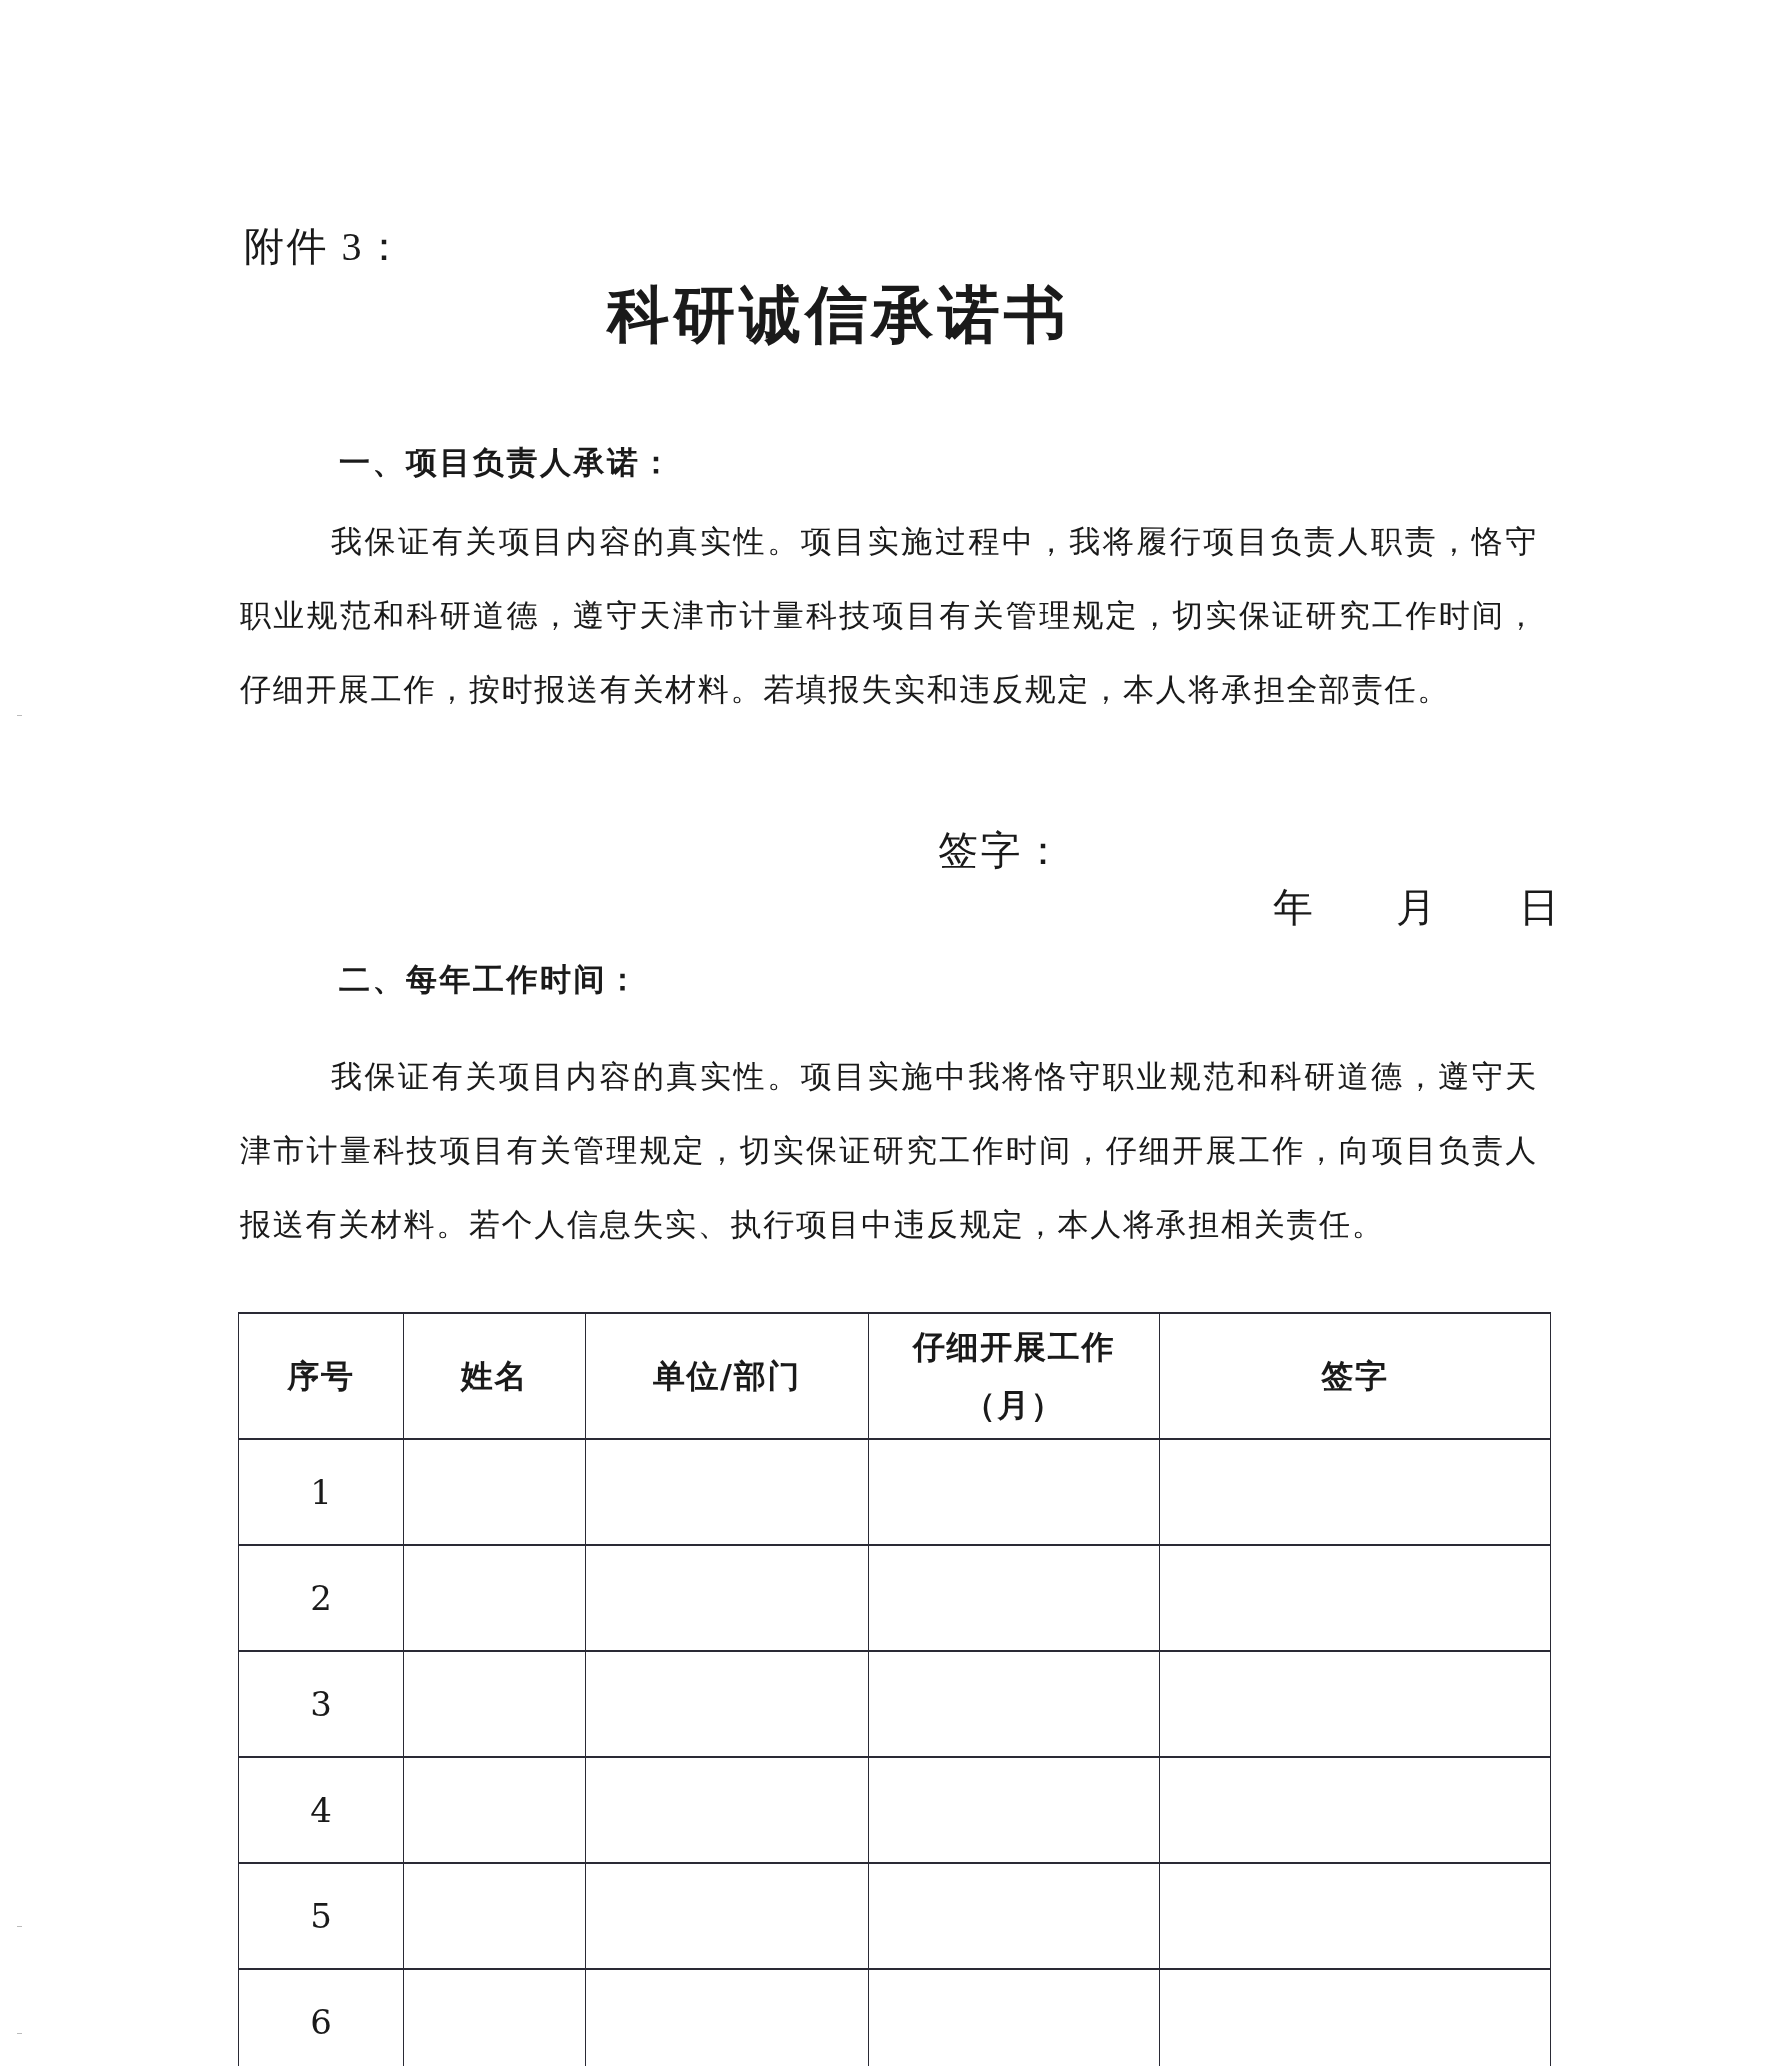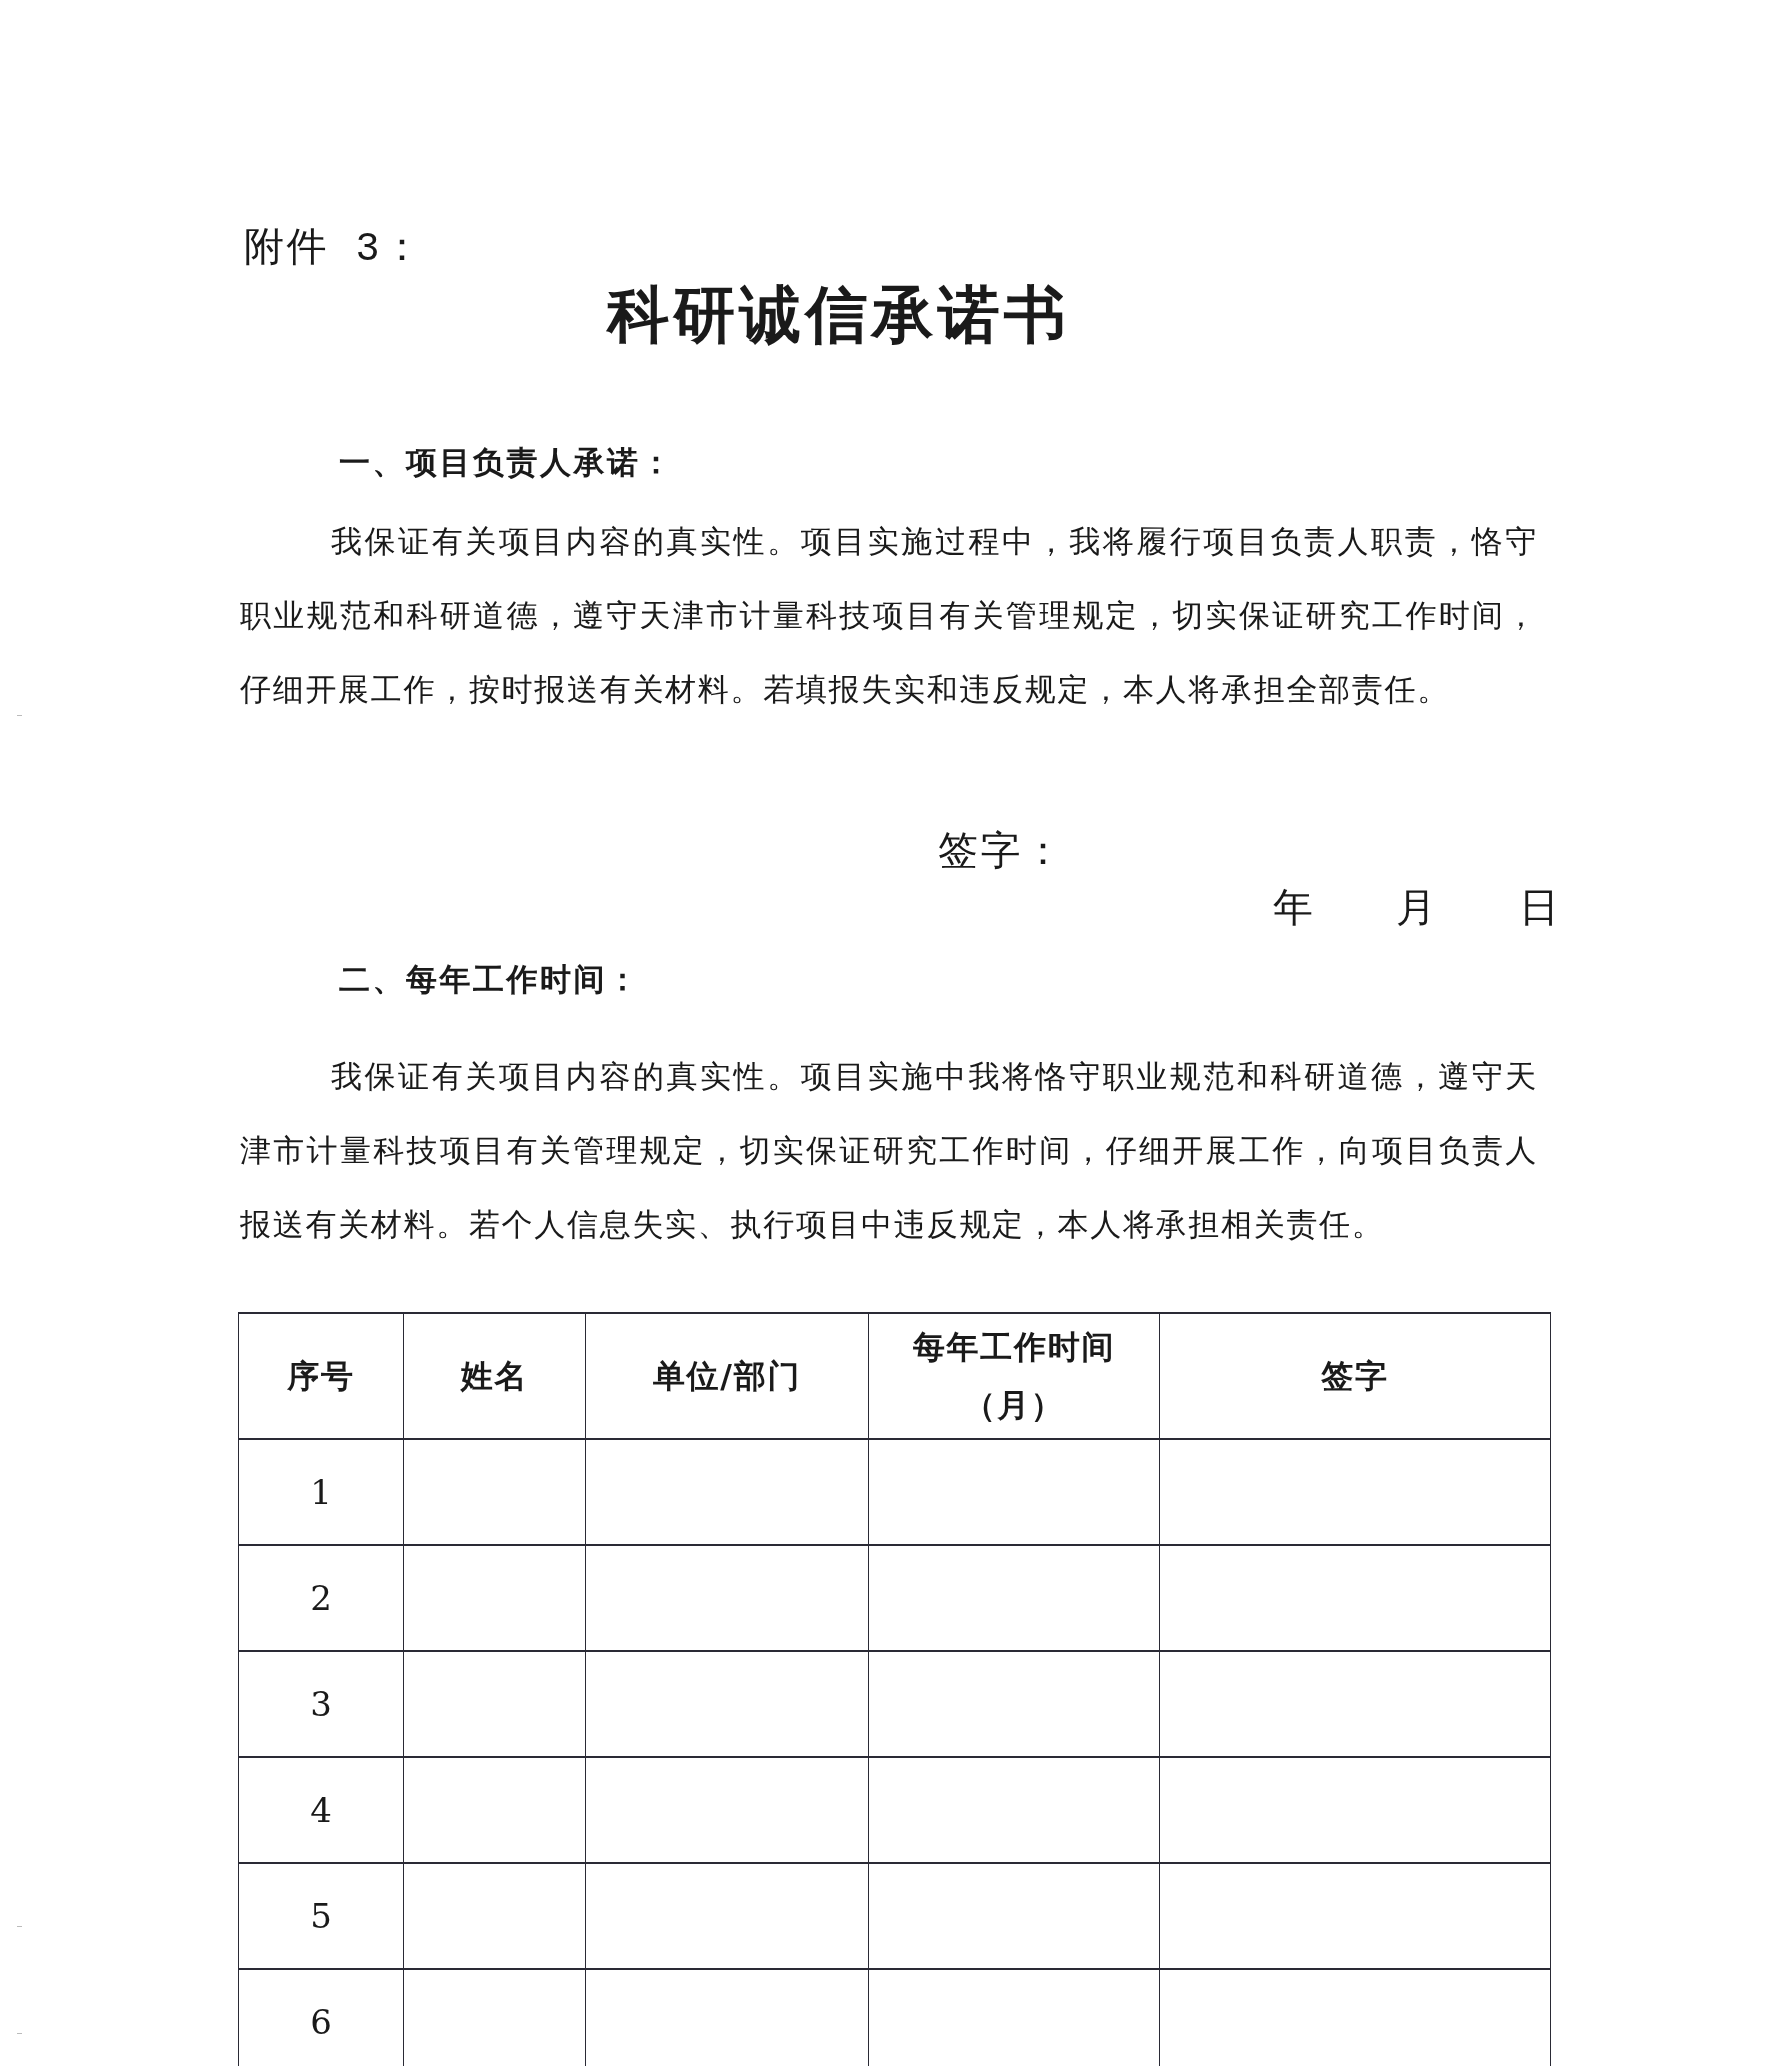--- a/index.html
+++ b/index.html
@@ -1,18 +1,18 @@
 <!DOCTYPE html>
 <html style="font-size:6.6px"><head>
 <meta charset="utf-8">
 <style>
   html, body { margin:0; padding:0; background:#ffffff; }
   body { width:1791px; height:2545px; position:relative; overflow:hidden;
          font-family:"DejaVu Serif", "Liberation Serif", serif; color:#1a1a1a; }
-  .attach { position:absolute; left:244px; top:219px; font-family:Liberation Mono, monospace;
+  .attach { position:absolute; left:244px; top:219px; font-family:Liberation Serif, serif;
             font-size:40px; letter-spacing:2.5px; }
   .title { position:absolute; left:0; width:1589px; top:273px; text-align:center;
            font-size:62px; font-weight:bold; letter-spacing:4.1px; padding-left:88px; box-sizing:border-box; }
   .heading { position:absolute; left:339px; font-family:"DejaVu Sans","Liberation Sans",sans-serif;
              font-size:31px; font-weight:bold; letter-spacing:2.5px; }
   .h1 { top:442px; }
   .h2 { top:959px; }
   .para { position:absolute; left:240px; width:1298px; font-size:31px; line-height:74px;
           text-indent:91px; text-align:justify; letter-spacing:1.7px; }
   .p1 { top:504px; }
@@ -57,21 +57,21 @@
       <col style="width:283px">
       <col style="width:291px">
       <col style="width:391px">
   </colgroup>
   <thead>
     <tr>
       <th>序号</th>
       <th>姓名</th>
       <th>单位/部门</th>
       <th>
-        <div>每年工作时间</div>
+        <div>仔细开展工作</div>
         <div>（月）</div>
       </th>
       <th>签字</th>
     </tr>
   </thead>
   <tbody id="rows">
       <tr>
         <td>1</td>
         <td></td>
         <td></td>

